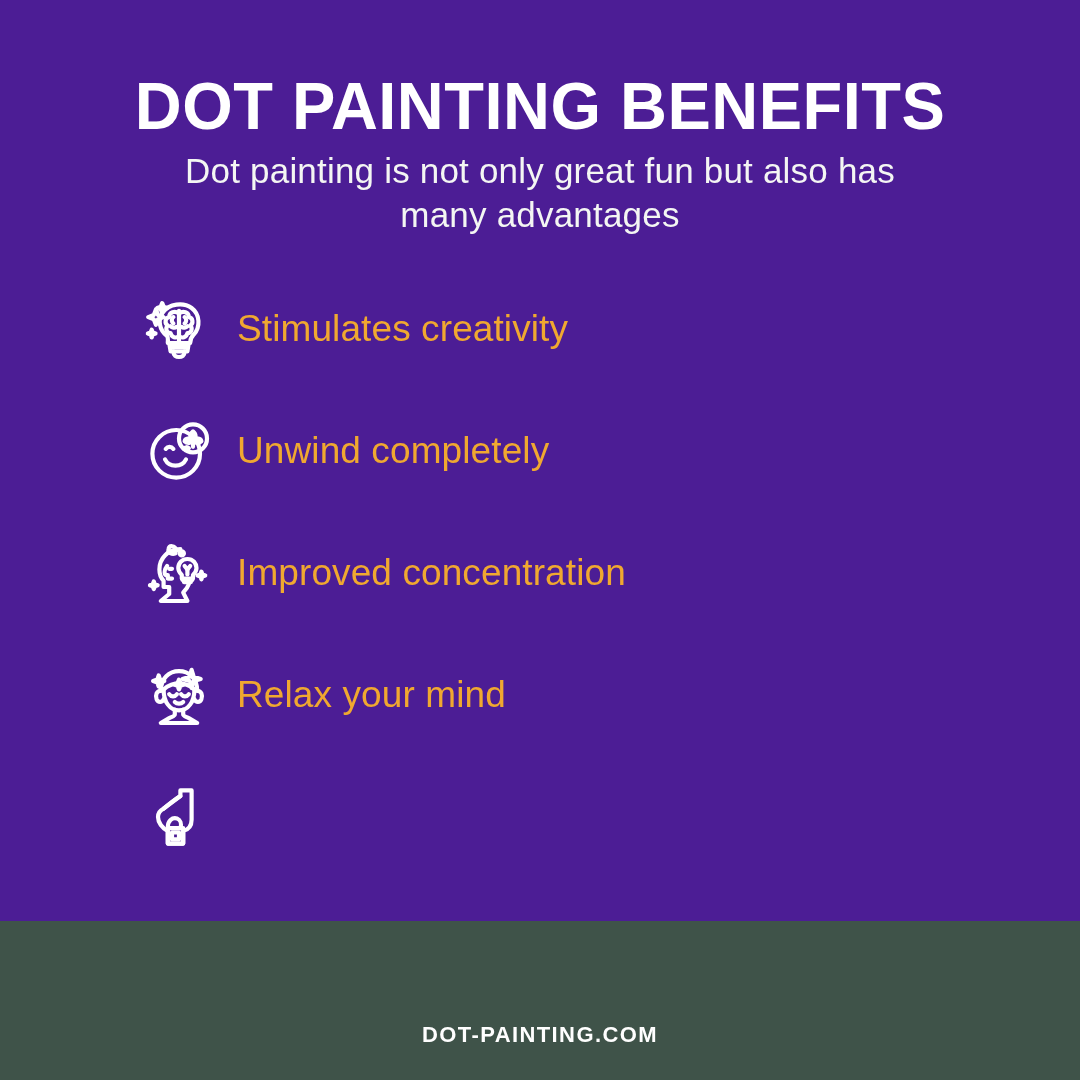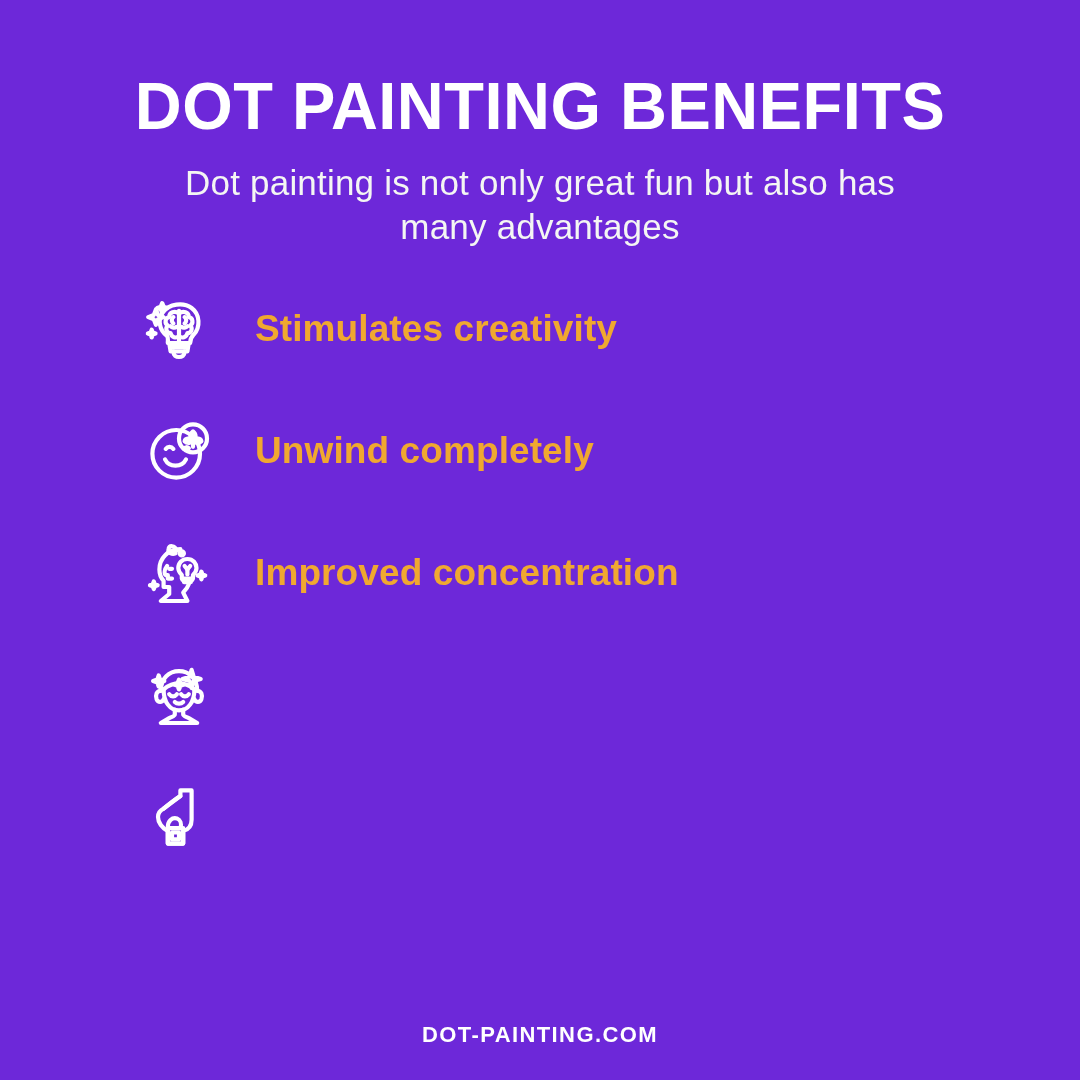--- a/index.html
+++ b/index.html
@@ -10,22 +10,22 @@
     width: 1080px;
     height: 1080px;
     overflow: hidden;
     font-family: "Liberation Sans", sans-serif;
     background: #3f5349;
   }
 
   #poster {
     position: relative;
     width: 1080px;
-    height: 1080px;
-    background: #6d28d9;
+    height: 921px;
+    background: #4c1d95;
     box-sizing: border-box;
     display: flex;
     flex-direction: column;
     align-items: center;
   }
 
   
   .header-block {
     width: 100%;
     text-align: center;
@@ -42,21 +42,21 @@
     margin: 0;
     transform: scaleX(0.97);
   }
 
   .poster-subtitle {
     font-family: "Liberation Sans", sans-serif;
     font-size: 35px;
     font-weight: 400;
     color: #f4f6f3;
     line-height: 1.26;
-    margin: 22px auto 0 auto;
+    margin: 10px auto 0 auto;
     max-width: 800px;
     letter-spacing: 0.2px;
   }
 
   
   .benefits-list {
     position: absolute;
     top: 288px;
     left: 143px;
     width: 860px;
@@ -89,24 +89,24 @@
   .benefit-icon svg * {
     stroke: #ffffff;
     fill: none;
     stroke-width: 4.2;
     stroke-linecap: round;
     stroke-linejoin: round;
     vector-effect: non-scaling-stroke;
   }
 
   .benefit-label {
-    margin-left: 40px;
+    margin-left: 22px;
     font-family: "Liberation Sans", sans-serif;
     font-size: 37px;
-    font-weight: 700;
+    font-weight: 400;
     color: #f0a830;
     letter-spacing: 0.1px;
     white-space: nowrap;
   }
 
   
   .poster-footer {
     position: absolute;
     left: 0;
     right: 0;
@@ -229,20 +229,21 @@
 
           <path d="M44 60 C47 63 53 63 56 60"></path>
 
           <path d="M44 71 L44 78 C44 80 40 81 36 83 L24 90 L76 90 L64 83 C60 81 56 80 56 78 L56 71"></path>
 
           <path d="M68 14 L71 24 L81 27 L71 30 L68 40 L65 30 L55 27 L65 24 Z"></path>
           <path d="M21 22 L23 28 L29 30 L23 32 L21 38 L19 32 L13 30 L19 28 Z"></path>
           <path d="M50 28 L52 33 L57 35 L52 37 L50 42 L48 37 L43 35 L48 33 Z"></path>
         </svg>
       </span>
+      <span class="benefit-label">Relax your mind</span>
     </li>
 
     <li class="benefit-row">
       <span class="benefit-icon">
         <svg viewBox="0 0 100 100">
 
           <path d="M68 12 L68 54 C68 62 64 68 56 70 L56 88 L34 88 L34 70 C26 66 20 58 20 50 C20 44 24 40 28 38 L52 20 L52 12 Z"></path>
 
           <path d="M52 20 C44 25 34 33 28 38"></path>
 

